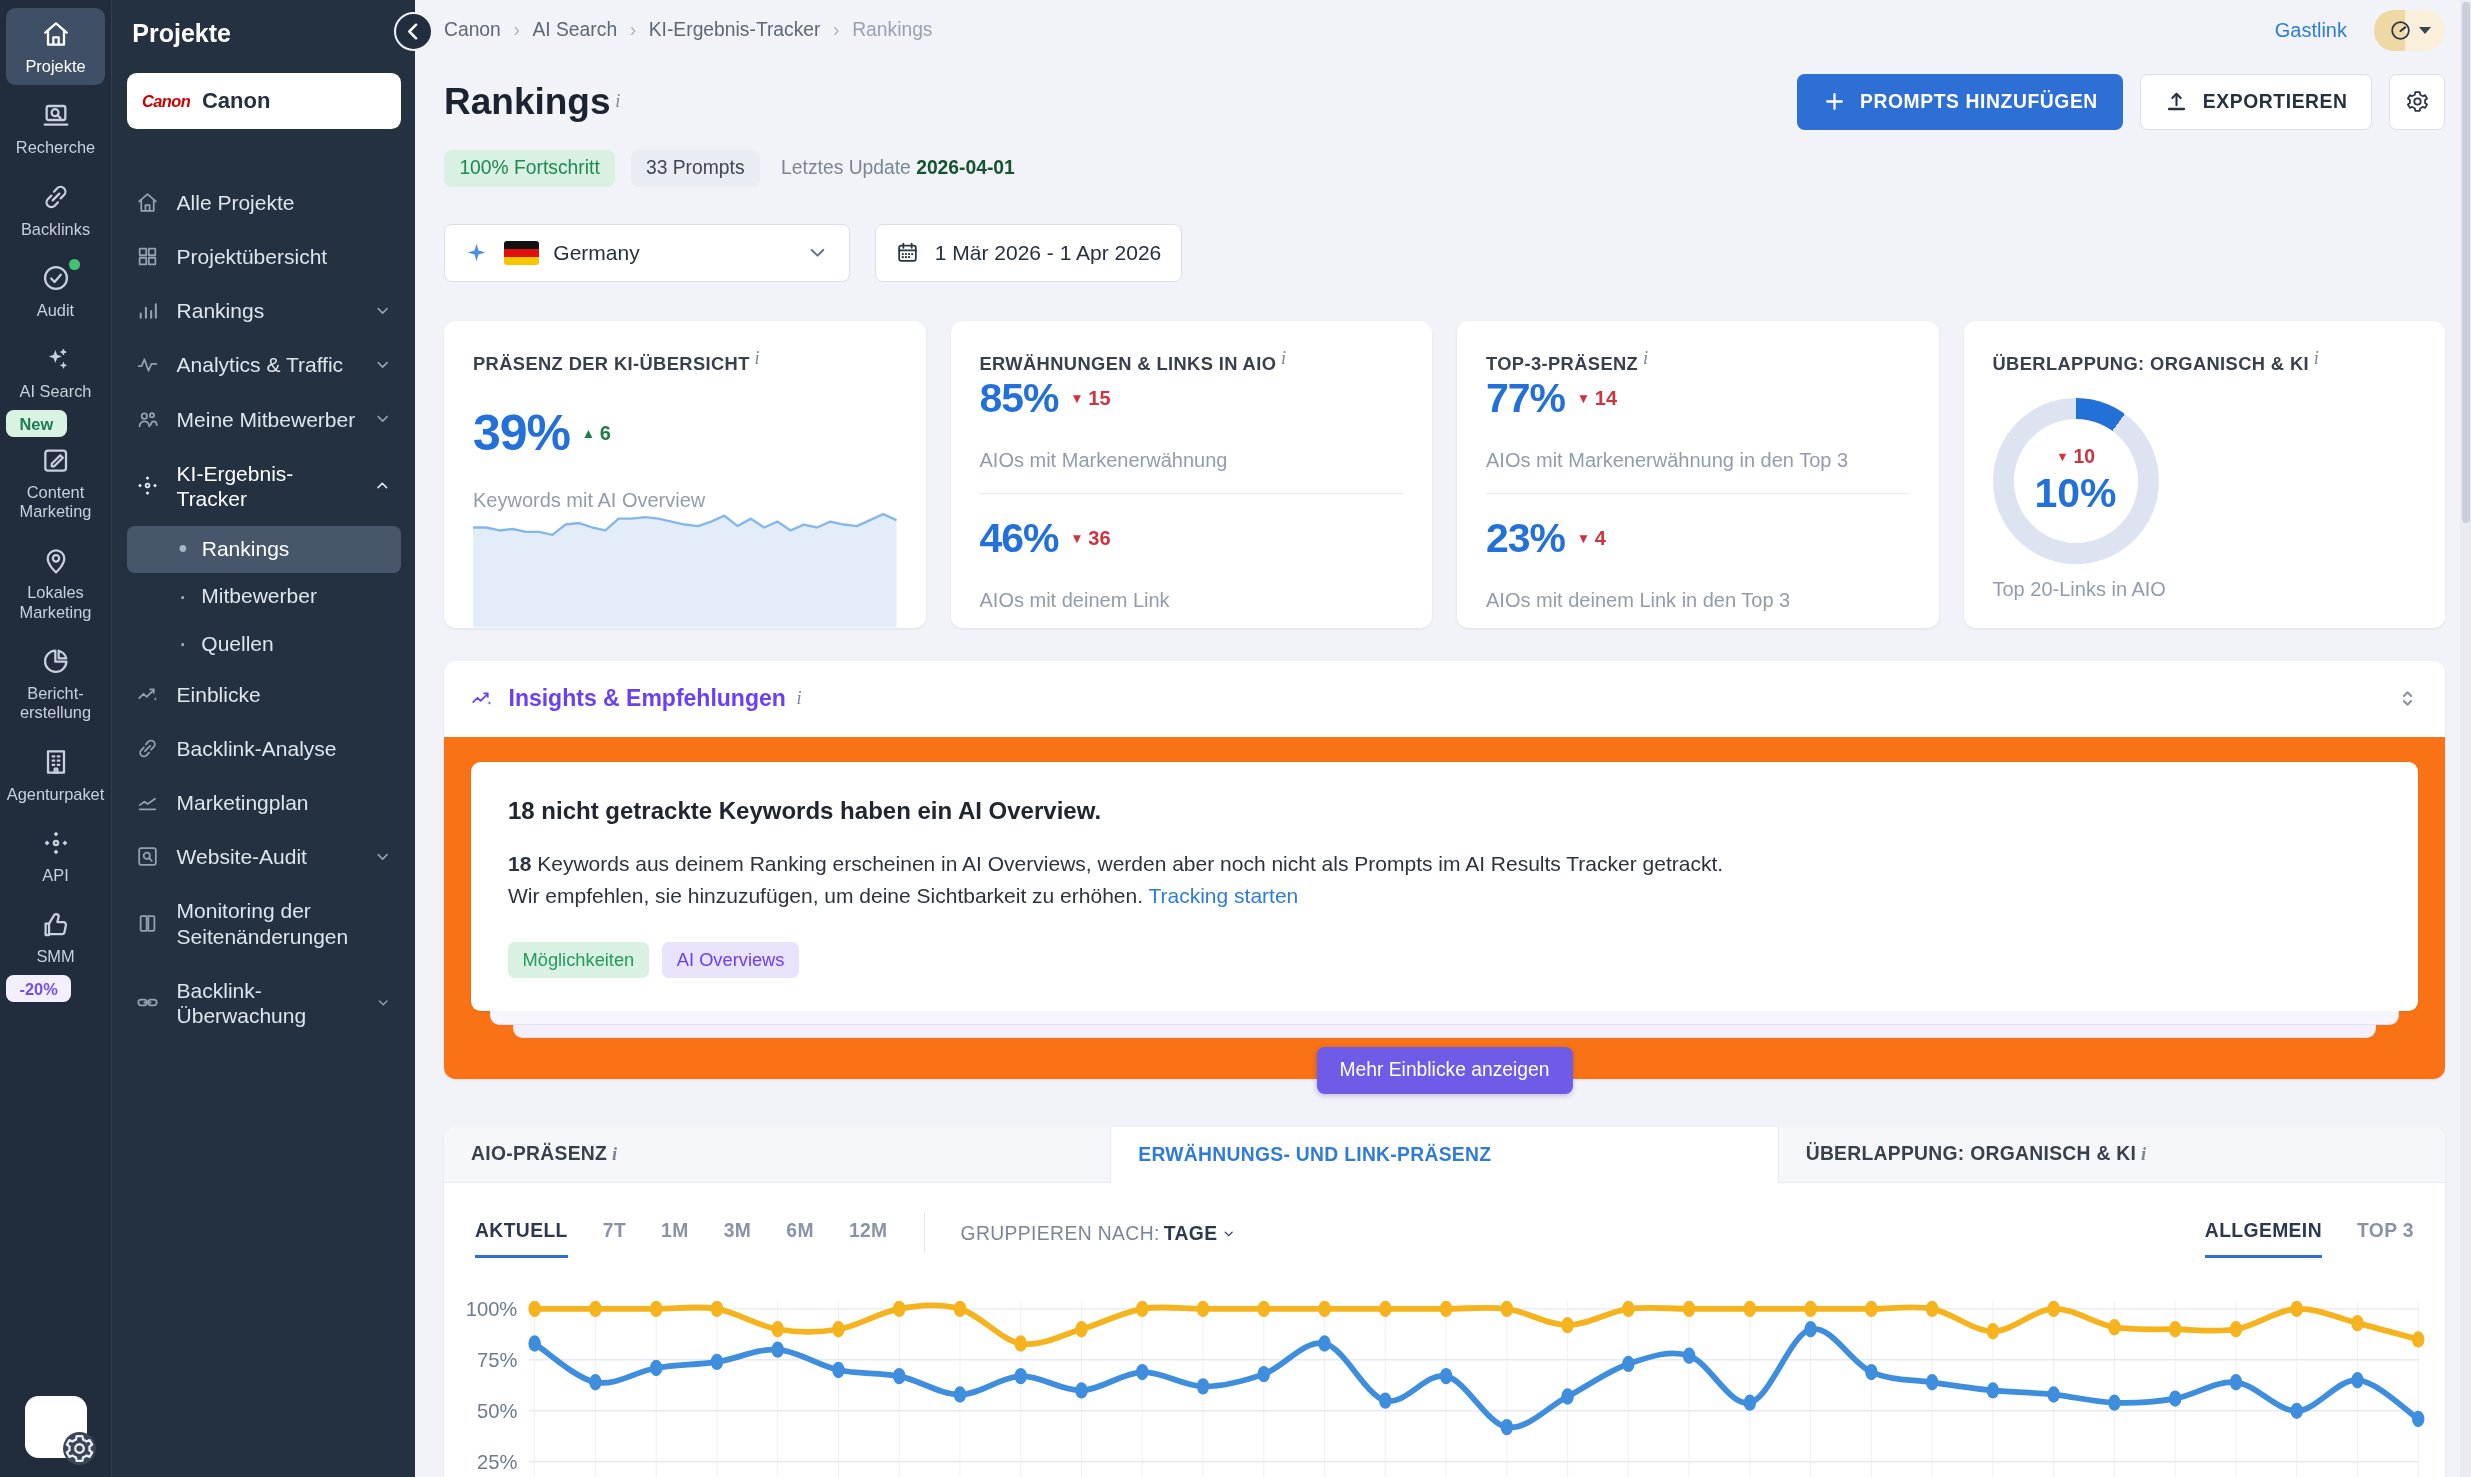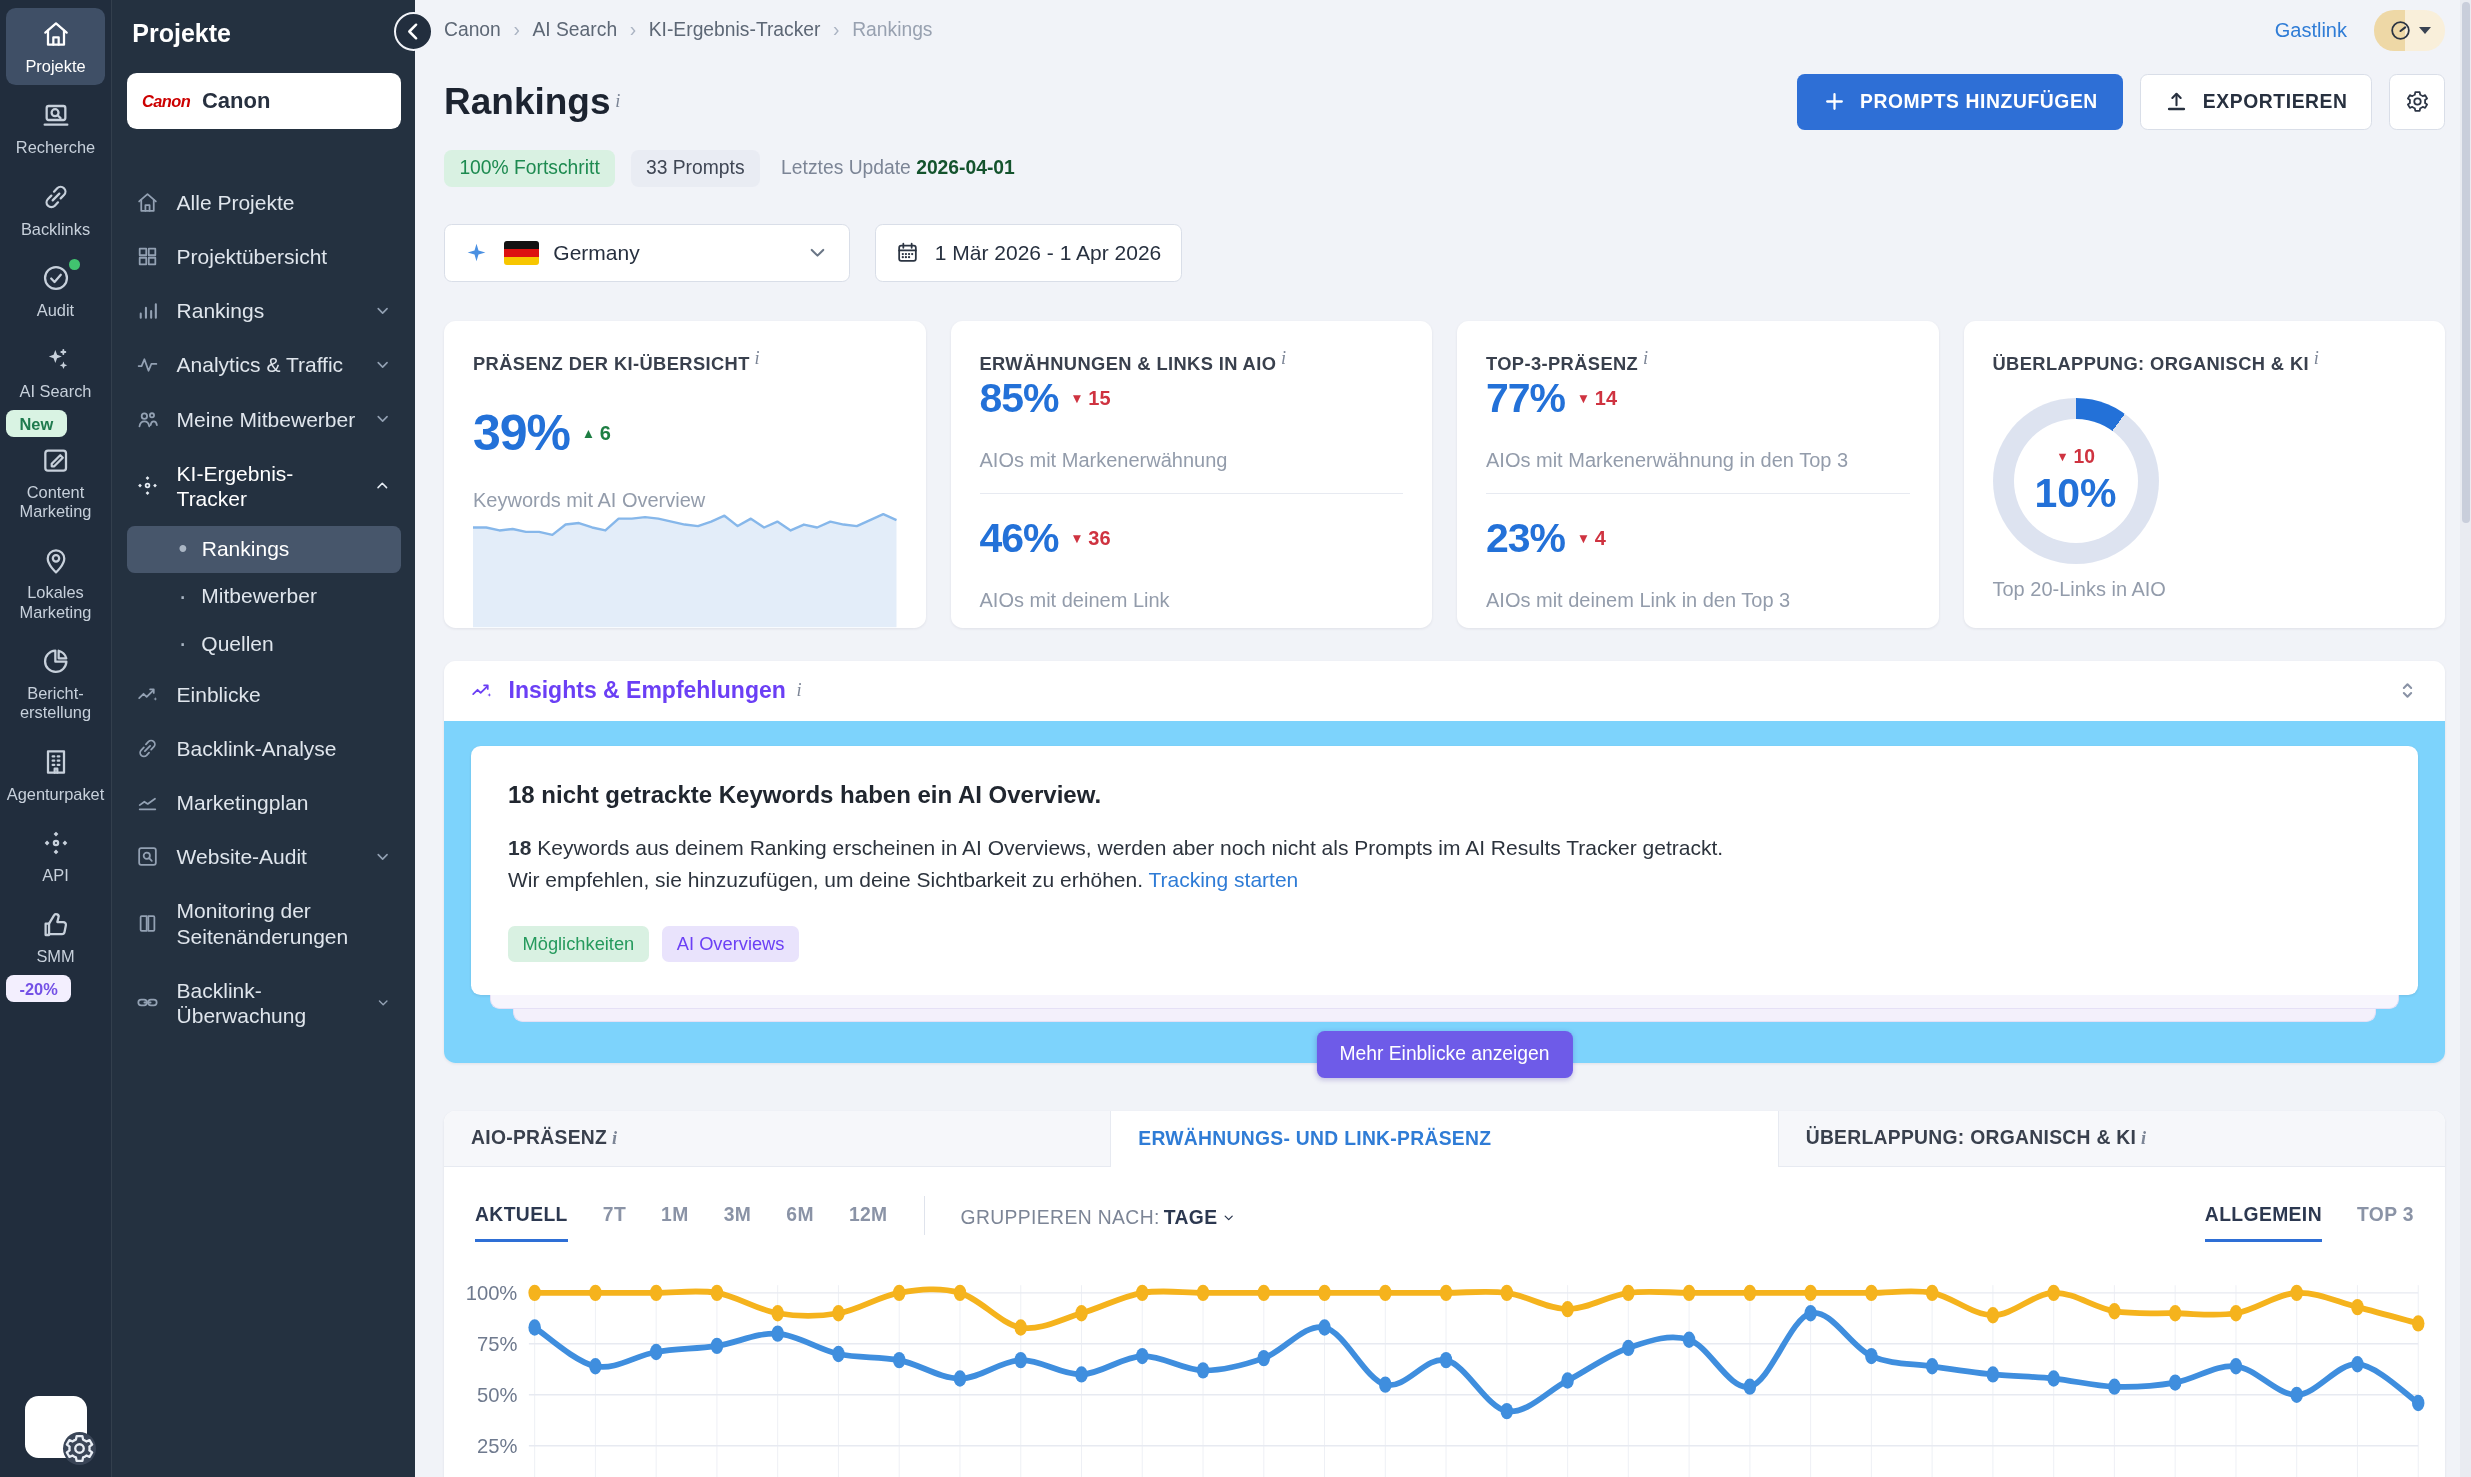--- a/index.html
+++ b/index.html
@@ -100,26 +100,26 @@
   .card .metric:first-of-type{margin-top:21px;}
   .donut-wrap{display:flex;margin-top:23px;}
   .donut{width:166px;height:166px;border-radius:50%;display:flex;align-items:center;justify-content:center;}
   .donut-hole{width:124px;height:124px;background:#fff;border-radius:50%;display:flex;flex-direction:column;align-items:center;justify-content:center;gap:1.9px;}
   .donut-delta{font-size:19.3px;font-weight:bold;color:#cf3340;display:flex;gap:4.8px;align-items:center;}
   .donut-delta .tri{font-size:12.6px;}
   .donut-val{font-size:41px;font-weight:bold;color:#2371d8;}
   .card4 .caption{position:absolute;bottom:27px;left:29px;margin:0;}
 
   .insights{margin-top:33px;border-radius:11.6px;box-shadow:0 1px 2.9px rgba(20,30,50,.08);}
-  .insights-header{background:#fff;border-radius:11.6px 11.6px 0 0;height:60px;display:flex;align-items:center;padding:0 25px;gap:14.5px;}
+  .insights-header{background:#fff;border-radius:11.6px 11.6px 0 0;height:76px;display:flex;align-items:center;padding:0 25px;gap:14.5px;}
   .insights-header svg{width:27px;height:27px;color:#6b3ff5;}
   .insights-title{font-size:23px;font-weight:bold;color:#6b3ff5;}
   .insights-sort{margin-left:auto;color:#8a93a6;cursor:pointer;}
   .insights-sort svg{width:23px;height:23px;color:#8a93a6;}
-  .insights-body{background:#7dd3fc;border-radius:0 0 11.6px 11.6px;padding:25px 27px 41px;position:relative;}
+  .insights-body{background:#f97316;border-radius:0 0 11.6px 11.6px;padding:25px 27px 41px;position:relative;}
   .insight-card{background:#fff;border-radius:9.7px;box-shadow:0 1px 2.9px rgba(20,30,50,.1);padding:35px 37px 33px;}
   .insight-title{font-size:24px;font-weight:bold;color:#20262f;}
   .insight-text{font-size:21px;color:#2c333d;margin:23px 0 0;line-height:1.55;max-width:1226px;}
   .insight-text a{color:#2f7cd6;text-decoration:none;cursor:pointer;}
   .tag-row{display:flex;gap:13.5px;margin-top:29px;}
   .tag{font-size:18.3px;padding:6.8px 14.5px;border-radius:6.8px;}
   .tag-green{background:#d9f1e2;color:#259a5d;}
   .tag-purple{background:#e9e3fc;color:#6b3ff5;}
   .stack1{height:14.5px;background:#f7f5fd;border:1px solid #e5e0f6;border-top:none;margin:0 19.3px;border-radius:0 0 9.7px 9.7px;}
   .stack2{height:12.6px;background:#f3f0fb;border:1px solid #e5e0f6;border-top:none;margin:0 42px;border-radius:0 0 9.7px 9.7px;}

